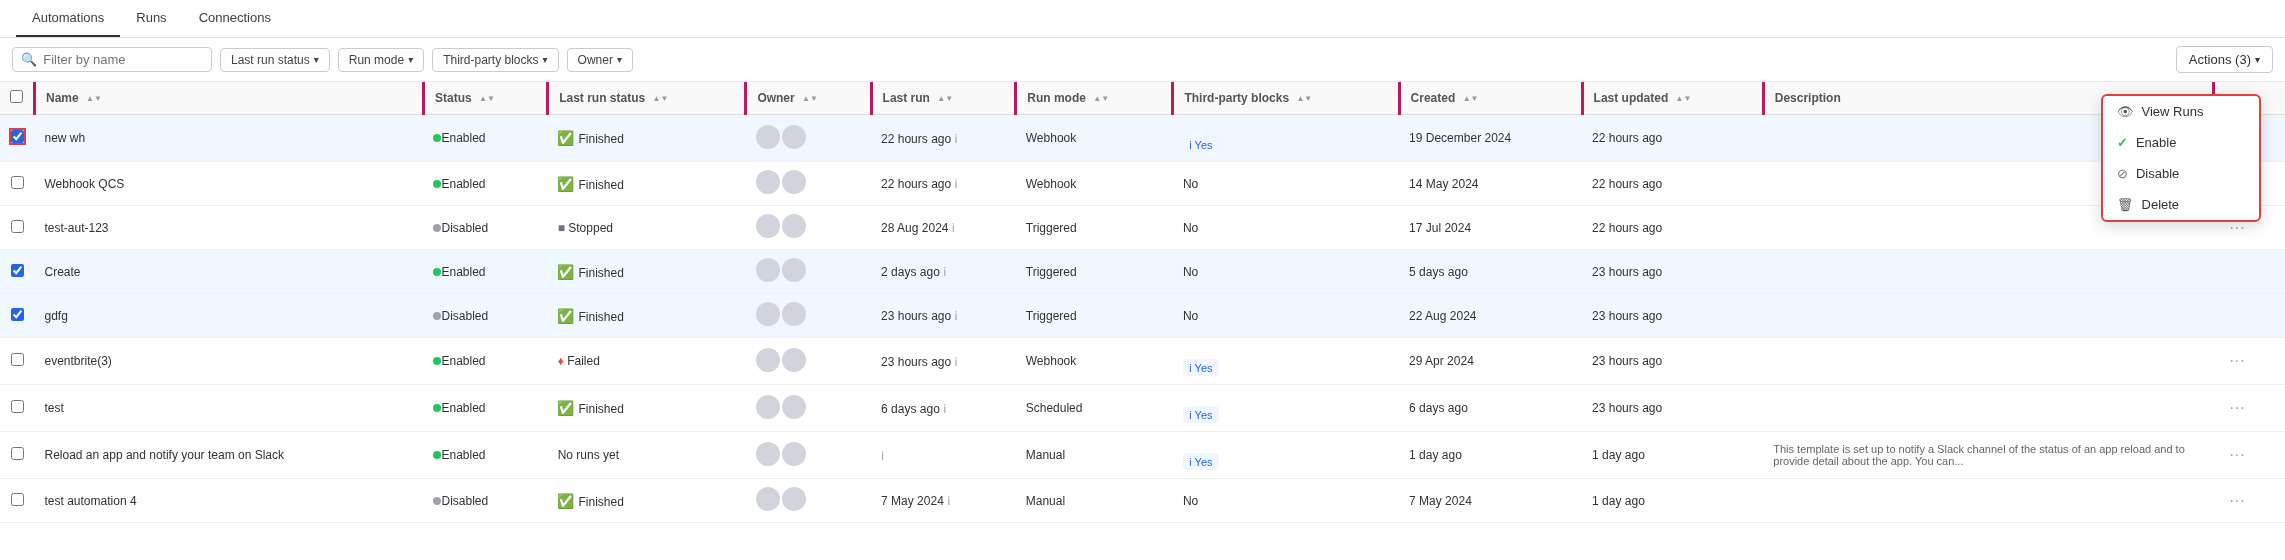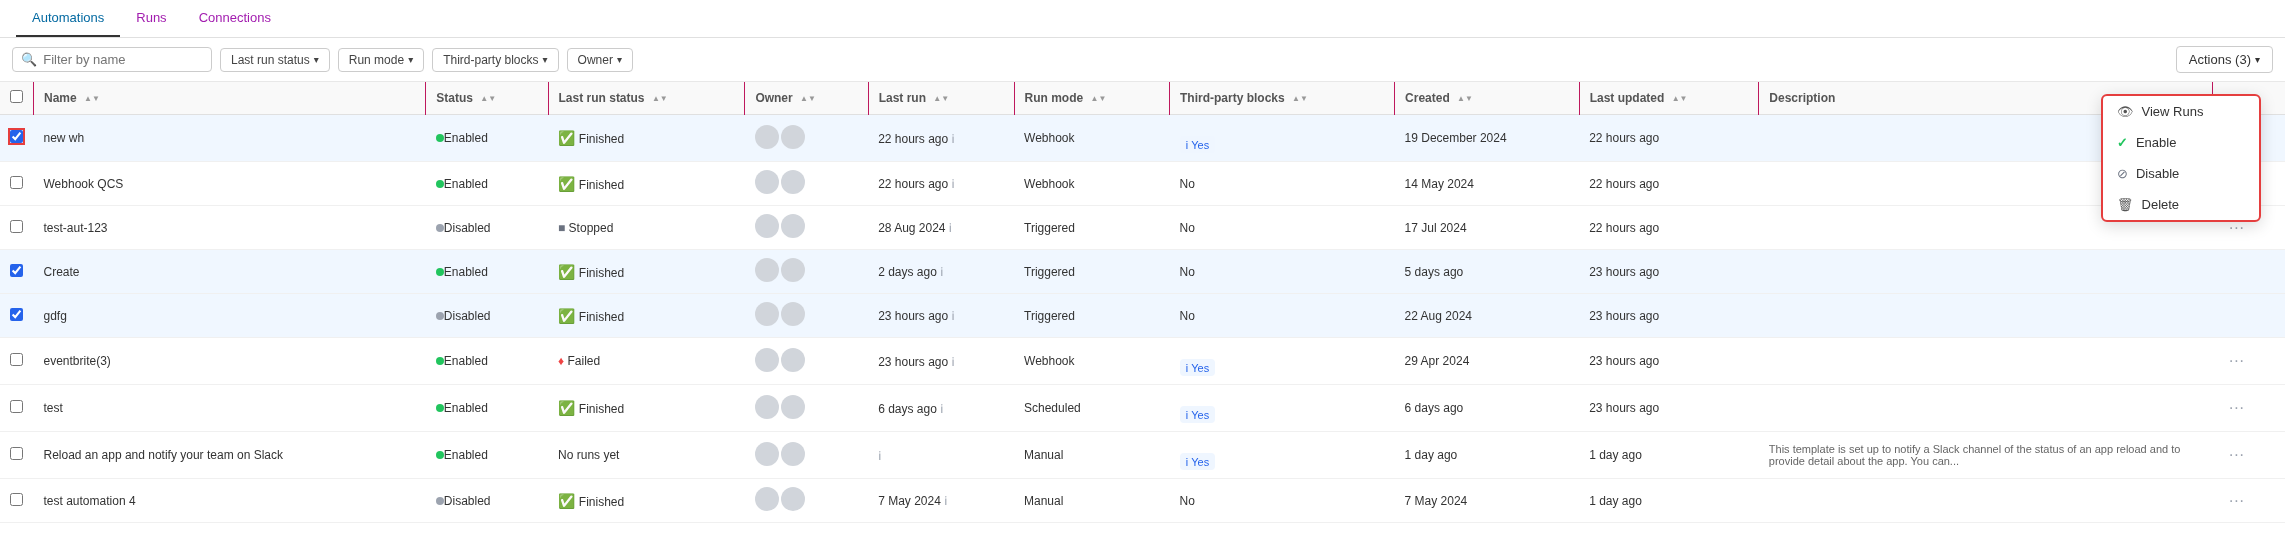--- a/index.html
+++ b/index.html
@@ -1,31 +1,31 @@
 <!DOCTYPE html>
 <html><head>
   <meta charset="utf-8">
   <style>
     * { box-sizing: border-box; margin: 0; padding: 0; }
     body { font-family: -apple-system, BlinkMacSystemFont, 'Segoe UI', sans-serif; font-size: 13px; background: #fff; color: #333; }
 
     .top-nav { display: flex; align-items: center; border-bottom: 1px solid #e0e0e0; padding: 0 16px; background: #fff; }
-    .nav-tab { padding: 10px 16px; cursor: pointer; font-size: 13px; color: #a21caf; border-bottom: 2px solid transparent; }
-    .nav-tab.active { color: #0369a1; border-bottom: 2px solid #333; font-weight: 500; }
+    .nav-tab { padding: 10px 16px; cursor: pointer; font-size: 13px; color: #404040; border-bottom: 2px solid transparent; }
+    .nav-tab.active { color: #404040; border-bottom: 2px solid #333; font-weight: 500; }
 
     .toolbar { display: flex; align-items: center; padding: 8px 12px; gap: 8px; border-bottom: 1px solid #e8e8e8; background: #fff; }
     .search-box { display: flex; align-items: center; border: 1px solid #ccc; border-radius: 4px; padding: 4px 8px; gap: 6px; width: 200px; background: #fff; }
     .search-box input { border: none; outline: none; font-size: 13px; color: #333; width: 100%; background: transparent; }
     .filter-btn { display: flex; align-items: center; gap: 4px; border: 1px solid #ccc; border-radius: 4px; padding: 4px 10px; background: #fff; cursor: pointer; font-size: 12px; color: #444; }
     .chevron { font-size: 10px; }
 
     .table-container { overflow-x: auto; }
     table { width: 100%; border-collapse: collapse; }
     thead tr { background: #f9f9f9; border-bottom: 1px solid #e0e0e0; }
-    thead th { padding: 8px 10px; text-align: left; font-size: 12px; font-weight: 600; color: #555; white-space: nowrap; border-right: 1px solid #be185d; }
+    thead th { padding: 8px 10px; text-align: left; font-size: 12px; font-weight: 600; color: #555; white-space: nowrap; border-right: 3px solid #be185d; }
     thead th:last-child { border-right: none; }
     .sort-icons { display: inline-flex; flex-direction: column; margin-left: 4px; font-size: 8px; color: #999; vertical-align: middle; }
     tbody tr { border-bottom: 1px solid #f0f0f0; }
     tbody tr.selected { background: #f0f7ff; }
     tbody td { padding: 8px 10px; font-size: 12px; color: #333; vertical-align: middle; white-space: nowrap; }
     .checkbox-cell { width: 32px; text-align: center; }
     input[type=checkbox] { cursor: pointer; accent-color: #2563eb; }
     .status-badge { display: inline-flex; align-items: center; gap: 0; }
     .dot-enabled { width: 8px; height: 8px; border-radius: 50%; background: #22c55e; display: inline-block; }
     .dot-disabled { width: 8px; height: 8px; border-radius: 50%; background: #9ca3af; display: inline-block; }

